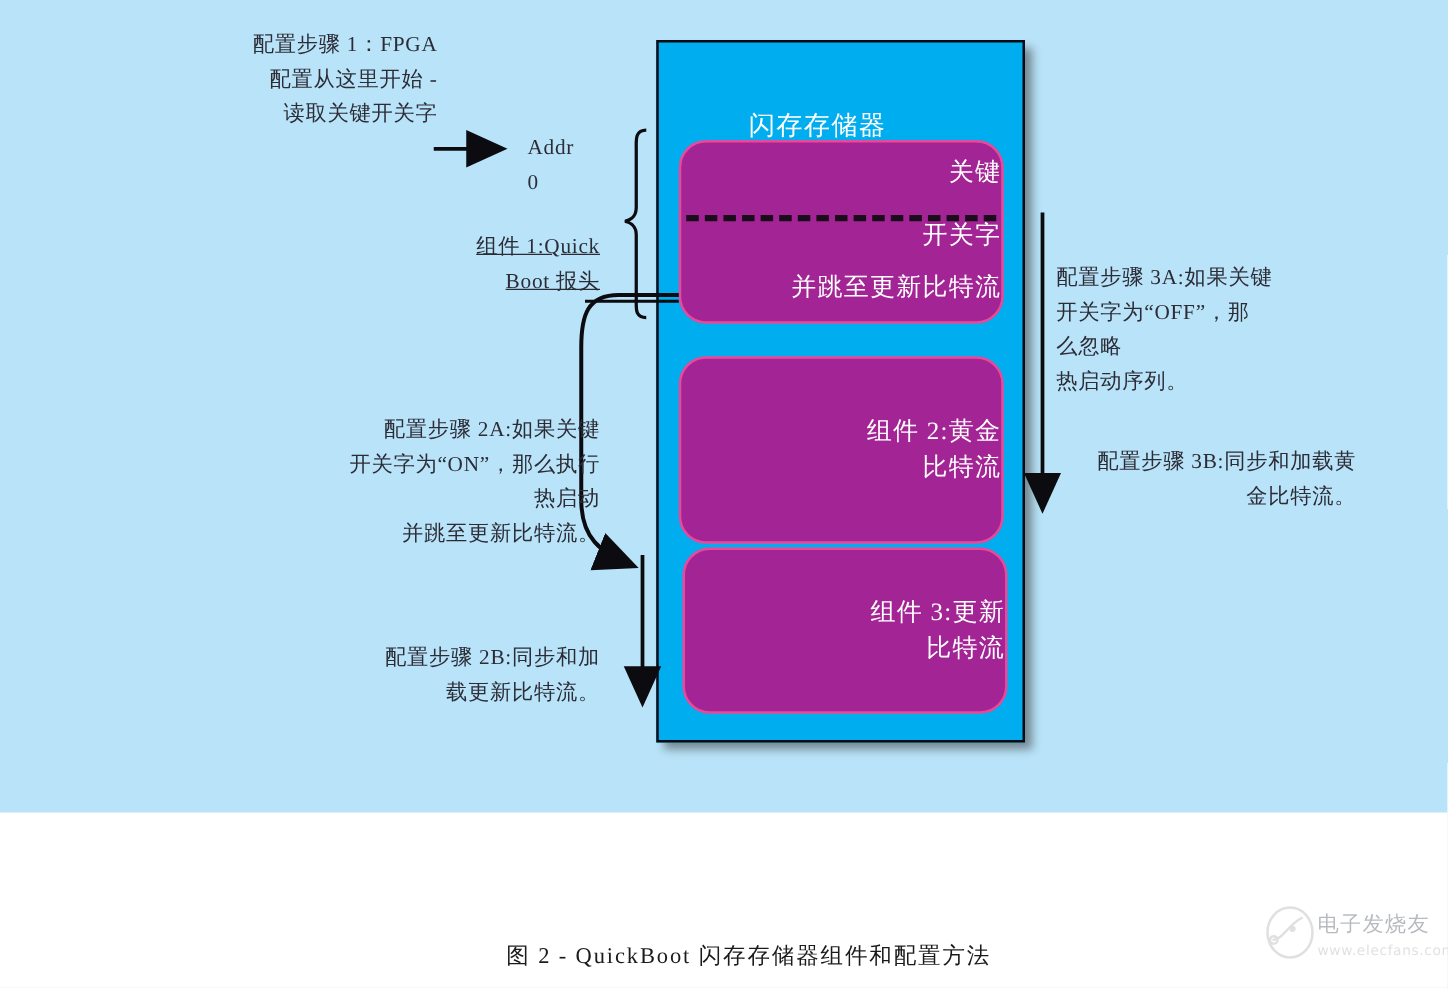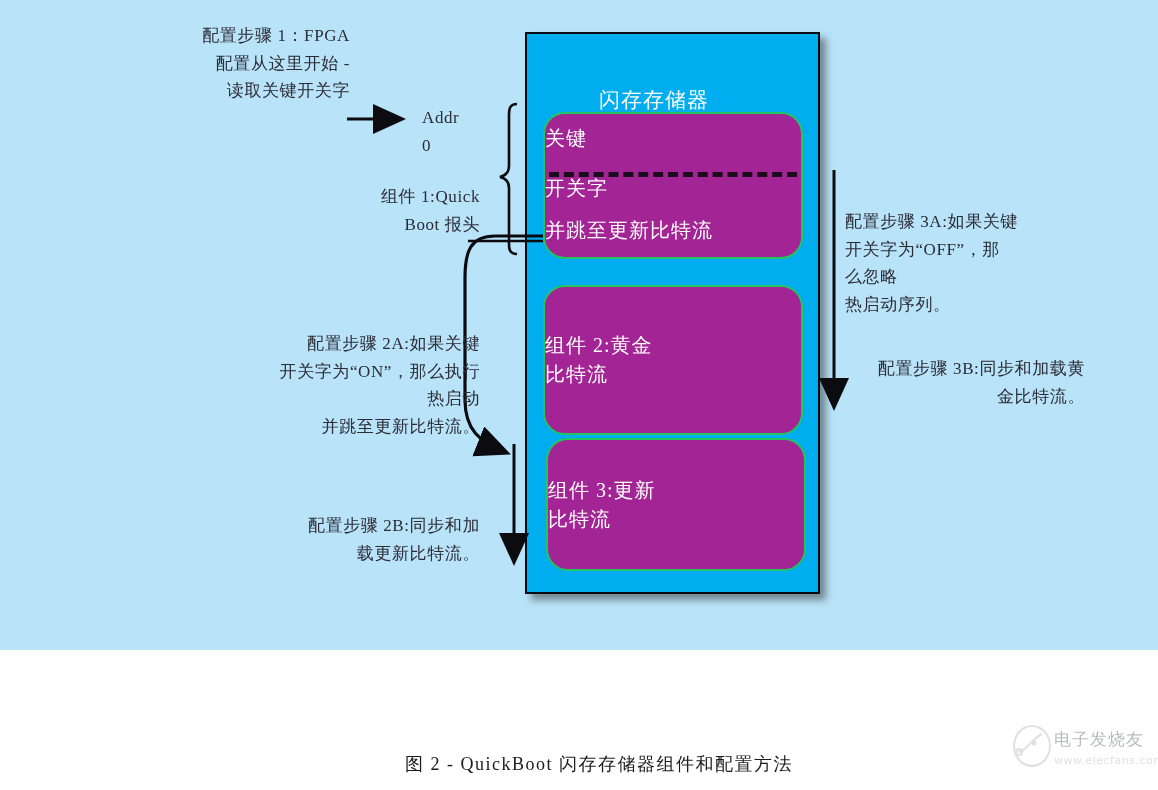--- a/index.html
+++ b/index.html
@@ -54,25 +54,25 @@
     width: 254px;
     text-align: center;
     color: #ffffff;
     font-size: 21px;
     letter-spacing: 1px;
   }
   
   .comp {
     position: absolute;
     background: #a32494;
-    border: 2px solid #22c55e;
+    border: 2px solid #ec4899;
     border-radius: 22px;
     box-sizing: border-box;
     color: #ffffff;
-    text-align: left;
+    text-align: right;
   }
   #comp-header {
     left: 543px;
     top: 112px;
     width: 260px;
     height: 147px;
   }
   #comp-golden {
     left: 543px;
     top: 285px;
@@ -117,21 +117,21 @@
   .note {
     position: absolute;
     color: #2c2c36;
     font-size: 17px;
     line-height: 1.62;
     letter-spacing: 0.6px;
     white-space: pre-line;
   }
   #note-step1 { left: 130px; top: 22px;  width: 220px; text-align: right; }
   #note-addr  { left: 410px; top: 104px; width: 90px;  text-align: left; margin-left: 12px; }
-  #note-comp1 { left: 290px; top: 183px; width: 190px; text-align: right; }
+  #note-comp1 { left: 290px; top: 183px; width: 190px; text-align: right; text-decoration: underline; }
   #note-step2a{ left: 205px; top: 330px; width: 275px; text-align: right; }
   #note-step2b{ left: 255px; top: 512px; width: 225px; text-align: right; }
   #note-step3a{ left: 845px; top: 208px; width: 235px; text-align: left; }
   #note-step3b{ left: 845px; top: 355px; width: 240px; text-align: right; }
   
   .caption {
     position: absolute;
     left: 0;
     top: 752px;
     width: 1158px;

